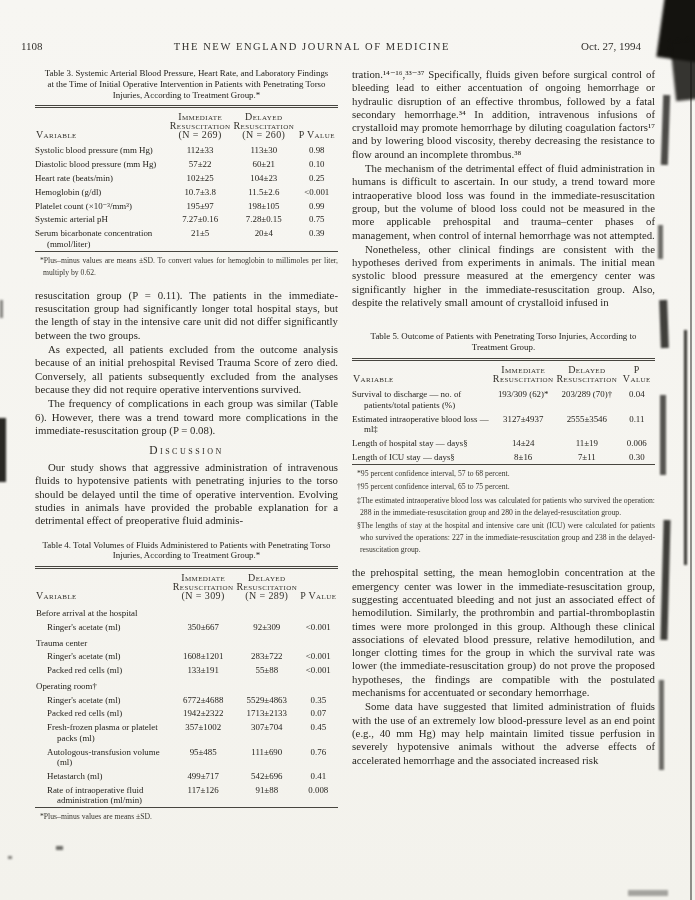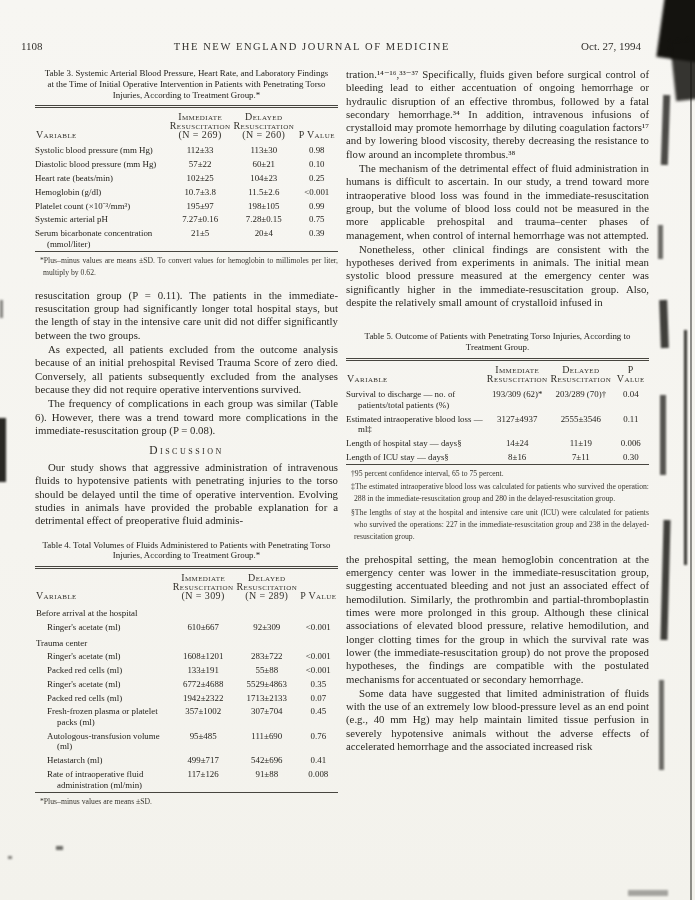--- a/index.html
+++ b/index.html
@@ -17,21 +17,21 @@
   
   .running-head{
     position:absolute;top:40px;left:21px;width:620px;
     display:flex;justify-content:space-between;align-items:baseline;
     font-size:11px;color:#33312d;
   }
   .journal-name{letter-spacing:1.6px;font-size:10.5px;}
   
   .columns{
     position:absolute;top:68px;left:35px;width:620px;
-    display:flex;gap:8px;
+    display:flex;gap:8px;justify-content:space-between;
   }
   .col{width:303px;}
   .col-right{width:303px;}
   
   .para{
     font-size:10.8px;line-height:13.3px;text-align:justify;
     margin:0 0 1px 0;color:#2a2823;
   }
   .para.indent{text-indent:13px;}
   .section-head{
@@ -51,21 +51,21 @@
     letter-spacing:.4px;line-height:8.8px;vertical-align:bottom;
     padding:5px 1px 4px 1px;color:#34322c;
   }
   th.var{text-align:left;}
   th.num{text-align:center;}
   .prewrap{white-space:pre-line;}
   td{
     font-size:8.9px;line-height:10.6px;vertical-align:top;
     padding:1.6px 1px;color:#26241f;
   }
-  td.lab{text-align:left;padding-left:12px;text-indent:-12px;font-family:Liberation Serif, serif;}
+  td.lab{text-align:left;padding-left:12px;text-indent:-12px;}
   td.lab2{text-align:left;padding-left:22px;text-indent:-10px;}
   td.grp{text-align:left;padding-top:3.5px;}
   td.num{text-align:center;white-space:nowrap;}
   .fnotes{margin-top:3px;}
   .fnote{
     font-size:7.7px;line-height:12px;text-align:justify;
     margin:0 0 1.5px 0;padding-left:8px;text-indent:-3px;color:#38362f;
   }
   
   .art{position:absolute;background:#14130f;pointer-events:none;}
@@ -181,38 +181,41 @@
             <th class="num prewrap">Delayed
 Resuscitation
 (N = 289)</th>
             <th class="num">P Value</th>
           </tr>
           <tr>
             <td class="grp" colspan="4">Before arrival at the hospital</td>
           </tr>
           <tr>
             <td class="lab2">Ringer's acetate (ml)</td>
-            <td class="num">610±667</td>
+            <td class="num">350±667</td>
             <td class="num">92±309</td>
             <td class="num">&lt;0.001</td>
           </tr>
           <tr>
             <td class="grp" colspan="4">Trauma center</td>
           </tr>
           <tr>
             <td class="lab2">Ringer's acetate (ml)</td>
             <td class="num">1608±1201</td>
             <td class="num">283±722</td>
             <td class="num">&lt;0.001</td>
           </tr>
           <tr>
             <td class="lab2">Packed red cells (ml)</td>
             <td class="num">133±191</td>
             <td class="num">55±88</td>
             <td class="num">&lt;0.001</td>
+          </tr>
+          <tr>
+            <td class="grp" colspan="4">Operating room†</td>
           </tr>
           <tr>
             <td class="lab2">Ringer's acetate (ml)</td>
             <td class="num">6772±4688</td>
             <td class="num">5529±4863</td>
             <td class="num">0.35</td>
           </tr>
           <tr>
             <td class="lab2">Packed red cells (ml)</td>
             <td class="num">1942±2322</td>
@@ -294,20 +297,21 @@
           </tr>
           <tr>
             <td class="lab">Length of ICU stay — days§</td>
             <td class="num">8±16</td>
             <td class="num">7±11</td>
             <td class="num">0.30</td>
           </tr>
         </tbody>
           </table>
         <div class="fnotes">
+          <div class="fnote">*95 percent confidence interval, 57 to 68 percent.</div>
           <div class="fnote">†95 percent confidence interval, 65 to 75 percent.</div>
           <div class="fnote">‡The estimated intraoperative blood loss was calculated for patients who survived the operation: 288 in the immediate-resuscitation group and 280 in the delayed-resuscitation group.</div>
           <div class="fnote">§The lengths of stay at the hospital and intensive care unit (ICU) were calculated for patients who survived the operations: 227 in the immediate-resuscitation group and 238 in the delayed-resuscitation group.</div>
         </div>
       </div>
 
       <p class="para">the prehospital setting, the mean hemoglobin concentration at the emergency center was lower in the immediate-resuscitation group, suggesting accentuated bleeding and not just an associated effect of hemodilution. Similarly, the prothrombin and partial-thromboplastin times were more prolonged in this group. Although these clinical associations of elevated blood pressure, relative hemodilution, and longer clotting times for the group in which the survival rate was lower (the immediate-resuscitation group) do not prove the proposed hypotheses, the findings are compatible with the postulated mechanisms for accentuated or secondary hemorrhage.</p>
       <p class="para indent">Some data have suggested that limited administration of fluids with the use of an extremely low blood-pressure level as an end point (e.g., 40 mm Hg) may help maintain limited tissue perfusion in severely hypotensive animals without the adverse effects of accelerated hemorrhage and the associated increased risk</p>
     </div>
   </div>

